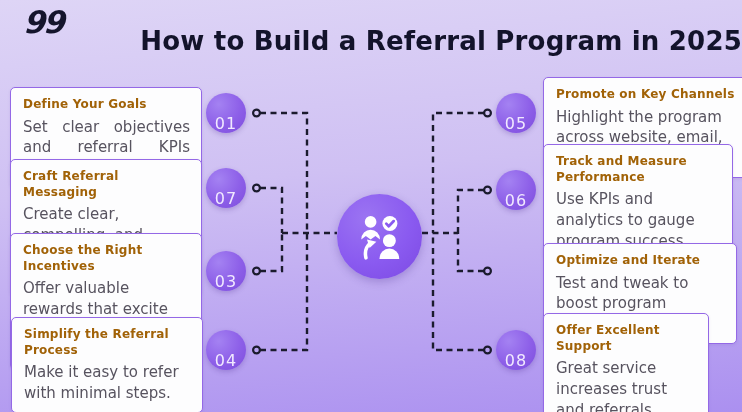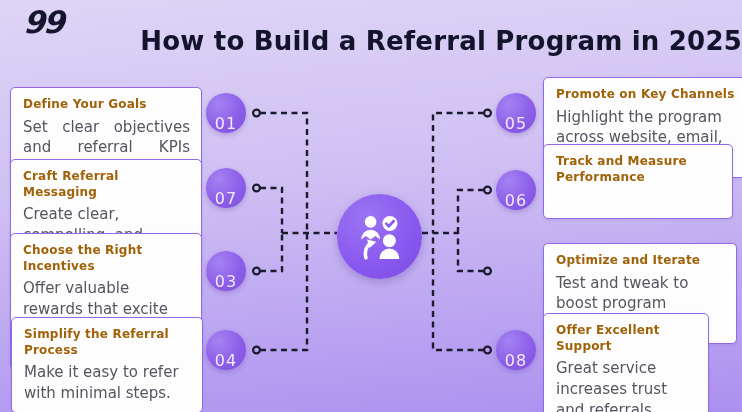--- a/index.html
+++ b/index.html
@@ -167,20 +167,21 @@
   <div class="card c4">
     <p class="card-title">Simplify the Referral Process</p>
     <p class="card-desc">Make it easy to refer with minimal steps.</p>
   </div>
   <div class="card c5">
     <p class="card-title">Promote on Key Channels</p>
     <p class="card-desc">Highlight the program across website, email, and social.</p>
   </div>
   <div class="card c6">
     <p class="card-title">Track and Measure Performance</p>
+    <p class="card-desc">Use KPIs and analytics to gauge program success.</p>
   </div>
   <div class="card c7">
     <p class="card-title">Optimize and Iterate</p>
     <p class="card-desc">Test and tweak to boost program engagement.</p>
   </div>
   <div class="card c8">
     <p class="card-title">Offer Excellent Support</p>
     <p class="card-desc">Great service increases trust and referrals.</p>
   </div>
 

